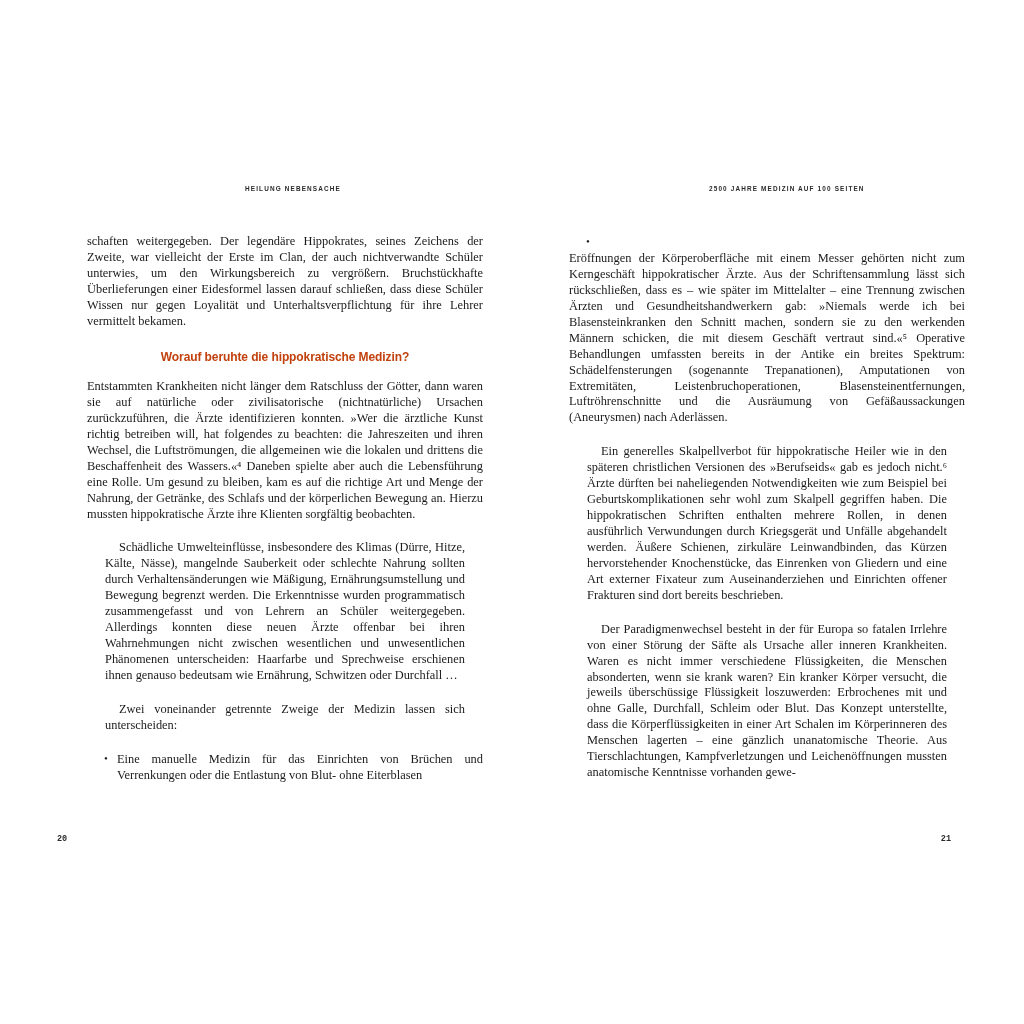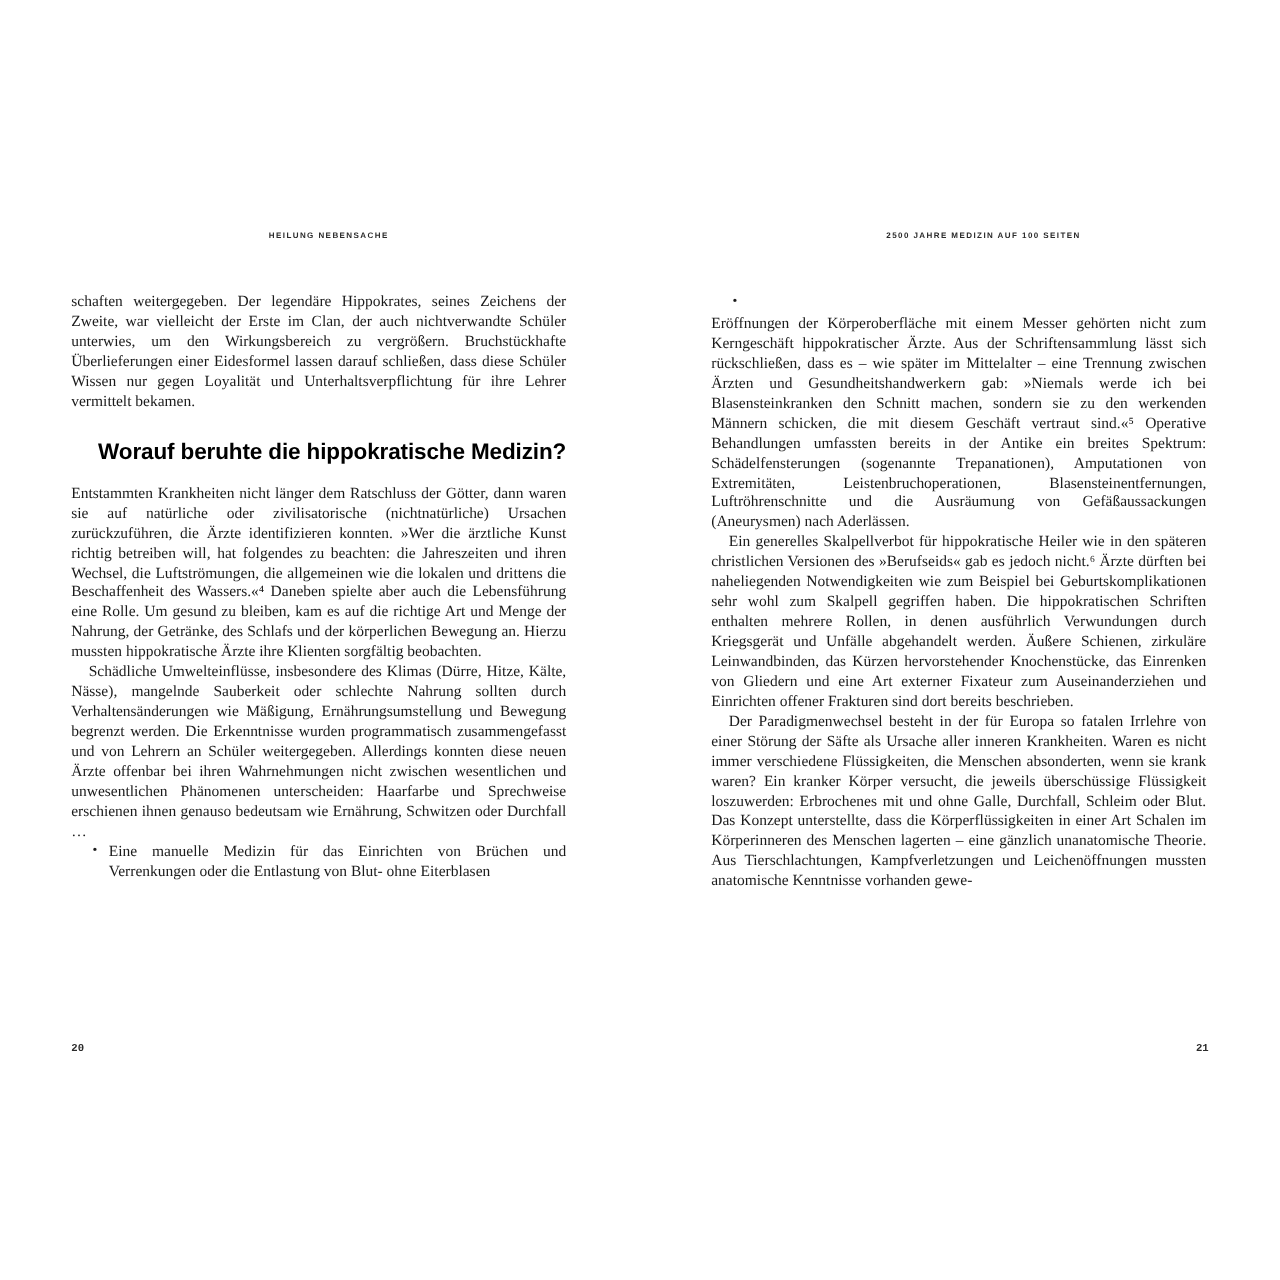--- a/index.html
+++ b/index.html
@@ -22,21 +22,21 @@
   }
   .page {
     position: absolute;
     top: 0;
     height: 1024px;
     box-sizing: border-box;
   }
   .page-left {
     left: 0;
     width: 512px;
-    padding: 185px 60px 160px 57px;
+    padding: 185px 60px 160px 87px;
   }
   .page-right {
     left: 512px;
     width: 512px;
     padding: 185px 60px 160px 57px;
   }
   .running-head {
     font-family: "Liberation Sans", sans-serif;
     font-size: 6.4px;
     letter-spacing: 1.15px;
@@ -55,31 +55,31 @@
     line-height: 1.285;
     text-align: justify;
     text-justify: inter-word;
     hyphens: auto;
   }
   .col p {
     margin: 0;
     text-indent: 0;
   }
   .col p.ind {
-    margin: 0;
+    margin: 18px;
     text-indent: 14px;
   }
   h2.section-title {
     font-family: "Liberation Sans", sans-serif;
-    font-size: 18px;
+    font-size: 12px;
     font-weight: 700;
     margin: 20px 0 14px 0;
     letter-spacing: -0.1px;
-    color: #000000;
-    text-align: right;
+    color: #c2410c;
+    text-align: center;
   }
   ul.bullets {
     list-style: none;
     margin: 0;
     padding: 0;
   }
   ul.bullets li {
     position: relative;
     padding-left: 30px;
     text-align: justify;
@@ -94,38 +94,39 @@
   }
   .folio {
     position: absolute;
     bottom: 180px;
     font-family: Liberation Mono, monospace;
     font-size: 8.5px;
     font-weight: 700;
     color: #2b2b2b;
   }
   .folio-left { left: 57px; }
-  .folio-right { right: 57px; }
+  .folio-right { right: 73px; }
   .gap-sm { height: 3px; }
 </style>
 </head>
 <body>
 
 <div class="spread">
 
   <div class="page page-left">
     <div class="running-head rh-left">HEILUNG NEBENSACHE</div>
 
     <div class="col">
       <p>schaften weitergegeben. Der legendäre Hippokrates, seines Zeichens der Zweite, war vielleicht der Erste im Clan, der auch nichtverwandte Schüler unterwies, um den Wirkungsbereich zu vergrößern. Bruchstückhafte Überlieferungen einer Eidesformel lassen darauf schließen, dass diese Schüler Wissen nur gegen Loyalität und Unterhaltsverpflichtung für ihre Lehrer vermittelt bekamen.</p>
 
       <h2 class="section-title">Worauf beruhte die hippokratische Medizin?</h2>
 
       <p>Entstammten Krankheiten nicht länger dem Ratschluss der Götter, dann waren sie auf natürliche oder zivilisatorische (nichtnatürliche) Ursachen zurückzuführen, die Ärzte identifizieren konnten. »Wer die ärztliche Kunst richtig betreiben will, hat folgendes zu beachten: die Jahreszeiten und ihren Wechsel, die Luftströmungen, die allgemeinen wie die lokalen und drittens die Beschaffenheit des Wassers.«⁴ Daneben spielte aber auch die Lebensführung eine Rolle. Um gesund zu bleiben, kam es auf die richtige Art und Menge der Nahrung, der Getränke, des Schlafs und der körperlichen Bewegung an. Hierzu mussten hippokratische Ärzte ihre Klienten sorgfältig beobachten.</p>
       <p class="ind">Schädliche Umwelteinflüsse, insbesondere des Klimas (Dürre, Hitze, Kälte, Nässe), mangelnde Sauberkeit oder schlechte Nahrung sollten durch Verhaltensänderungen wie Mäßigung, Ernährungsumstellung und Bewegung begrenzt werden. Die Erkenntnisse wurden programmatisch zusammengefasst und von Lehrern an Schüler weitergegeben. Allerdings konnten diese neuen Ärzte offenbar bei ihren Wahrnehmungen nicht zwischen wesentlichen und unwesentlichen Phänomenen unterscheiden: Haarfarbe und Sprechweise erschienen ihnen genauso bedeutsam wie Ernährung, Schwitzen oder Durchfall …</p>
+      <p class="ind">Zwei voneinander getrennte Zweige der Medizin lassen sich unterscheiden:</p>
 
       <ul class="bullets">
         <li>
           <span class="dot">•</span>
           <span>Eine manuelle Medizin für das Einrichten von Brüchen und Verrenkungen oder die Entlastung von Blut- ohne Eiterblasen</span>
         </li>
       </ul>
     </div>
 
     <div class="folio folio-left">20</div>

